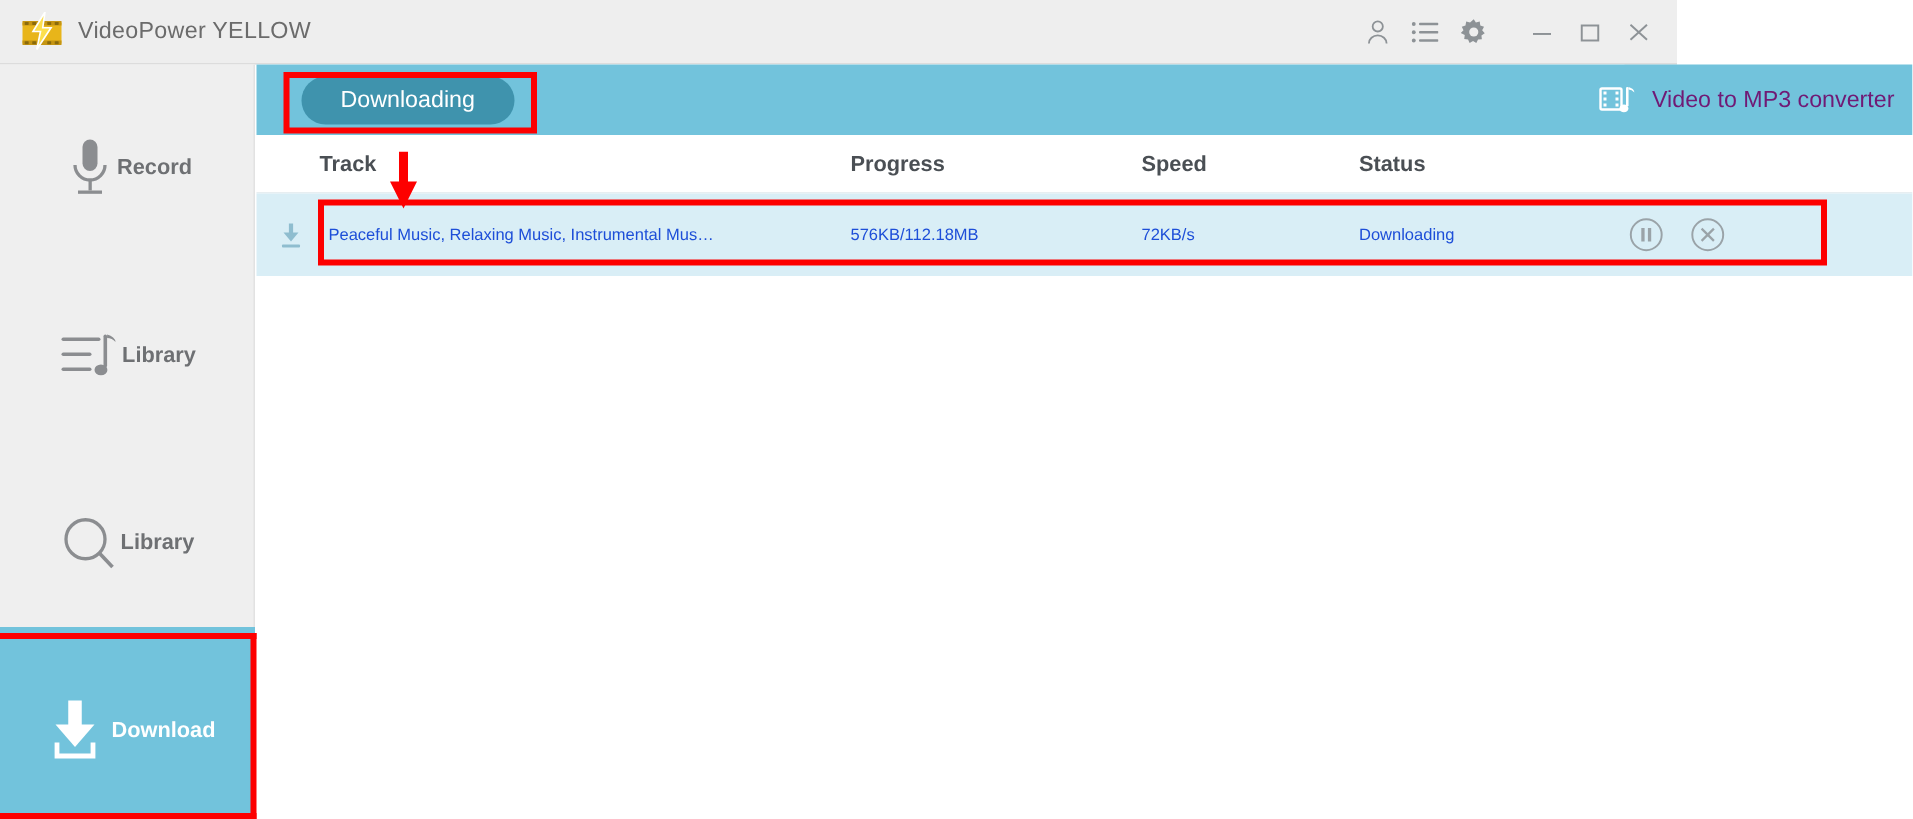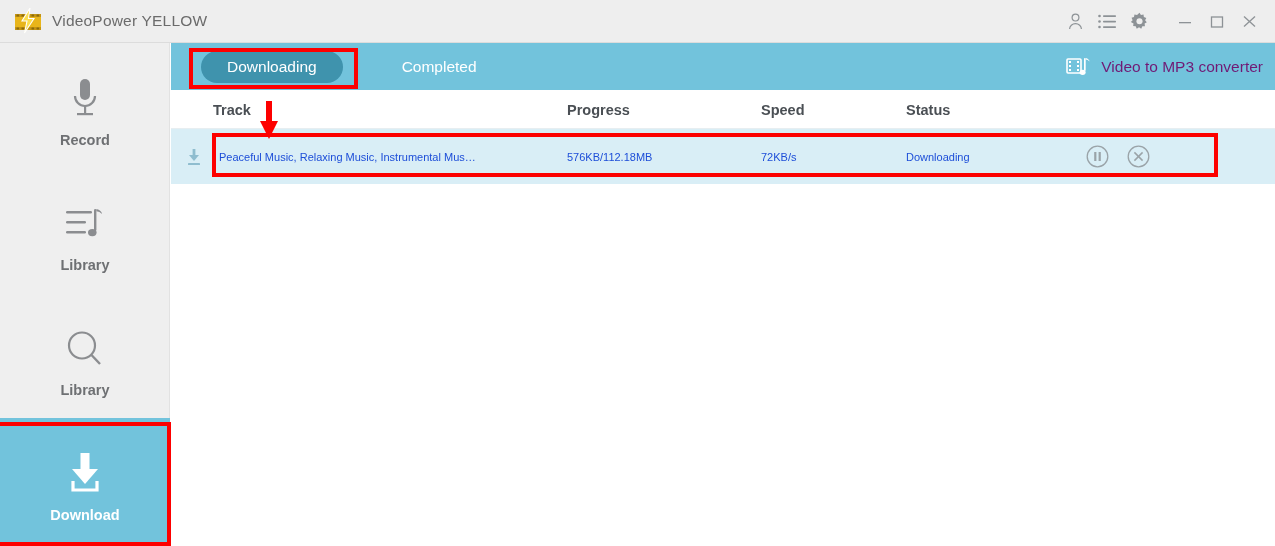--- a/index.html
+++ b/index.html
@@ -11,21 +11,21 @@
   }
   #app {
     position: relative;
     width: 1275px; height: 546px;
     background: #ffffff;
   }
 
   
   .titlebar {
     position: absolute; left: 0; top: 0;
-    width: 1275px; height: 43px;
+    width: 1118px; height: 43px;
     background: #eeeeee;
     border-bottom: 1px solid #dcdcdc;
     display: flex; align-items: center;
   }
   .logo-wrap {
     width: 44px; height: 43px;
     display: flex; align-items: center; justify-content: center;
     margin-left: 6px;
   }
   .app-title {
@@ -56,21 +56,21 @@
   
   .sidebar {
     position: absolute; left: 0; top: 43px;
     width: 170px; height: 503px;
     background: #efefef;
     border-right: 1px solid #e2e2e2;
   }
   .side-item {
     position: relative;
     width: 170px; height: 125px;
-    display: flex; flex-direction: column;
+    display: flex; flex-direction: row;
     align-items: center; justify-content: center;
     color: #6e7073;
   }
   .side-item .ic {
     height: 56px;
     display: flex; align-items: flex-end; justify-content: center;
   }
   .side-item .lbl {
     font-size: 14.5px;
     font-weight: bold;
@@ -291,23 +291,20 @@
       </div>
       <div class="lbl">Download</div>
     </div>
   </div>
 
   <div class="main">
 
     <div class="tabbar">
       <div class="tab active">
         <span>Downloading</span>
-      </div>
-      <div class="tab inactive">
-        <span>Completed</span>
       </div>
       <div class="converter">
         <span class="ic">
           <svg width="24" height="22" viewBox="0 0 24 22">
             <rect x="1" y="3" width="14" height="14" rx="1" fill="none" stroke="#ffffff" stroke-width="1.6"></rect>
             <g fill="#ffffff">
               <rect x="3" y="5" width="2" height="2"></rect>
               <rect x="3" y="9" width="2" height="2"></rect>
               <rect x="3" y="13" width="2" height="2"></rect>
               <rect x="11" y="5" width="2" height="2"></rect>

